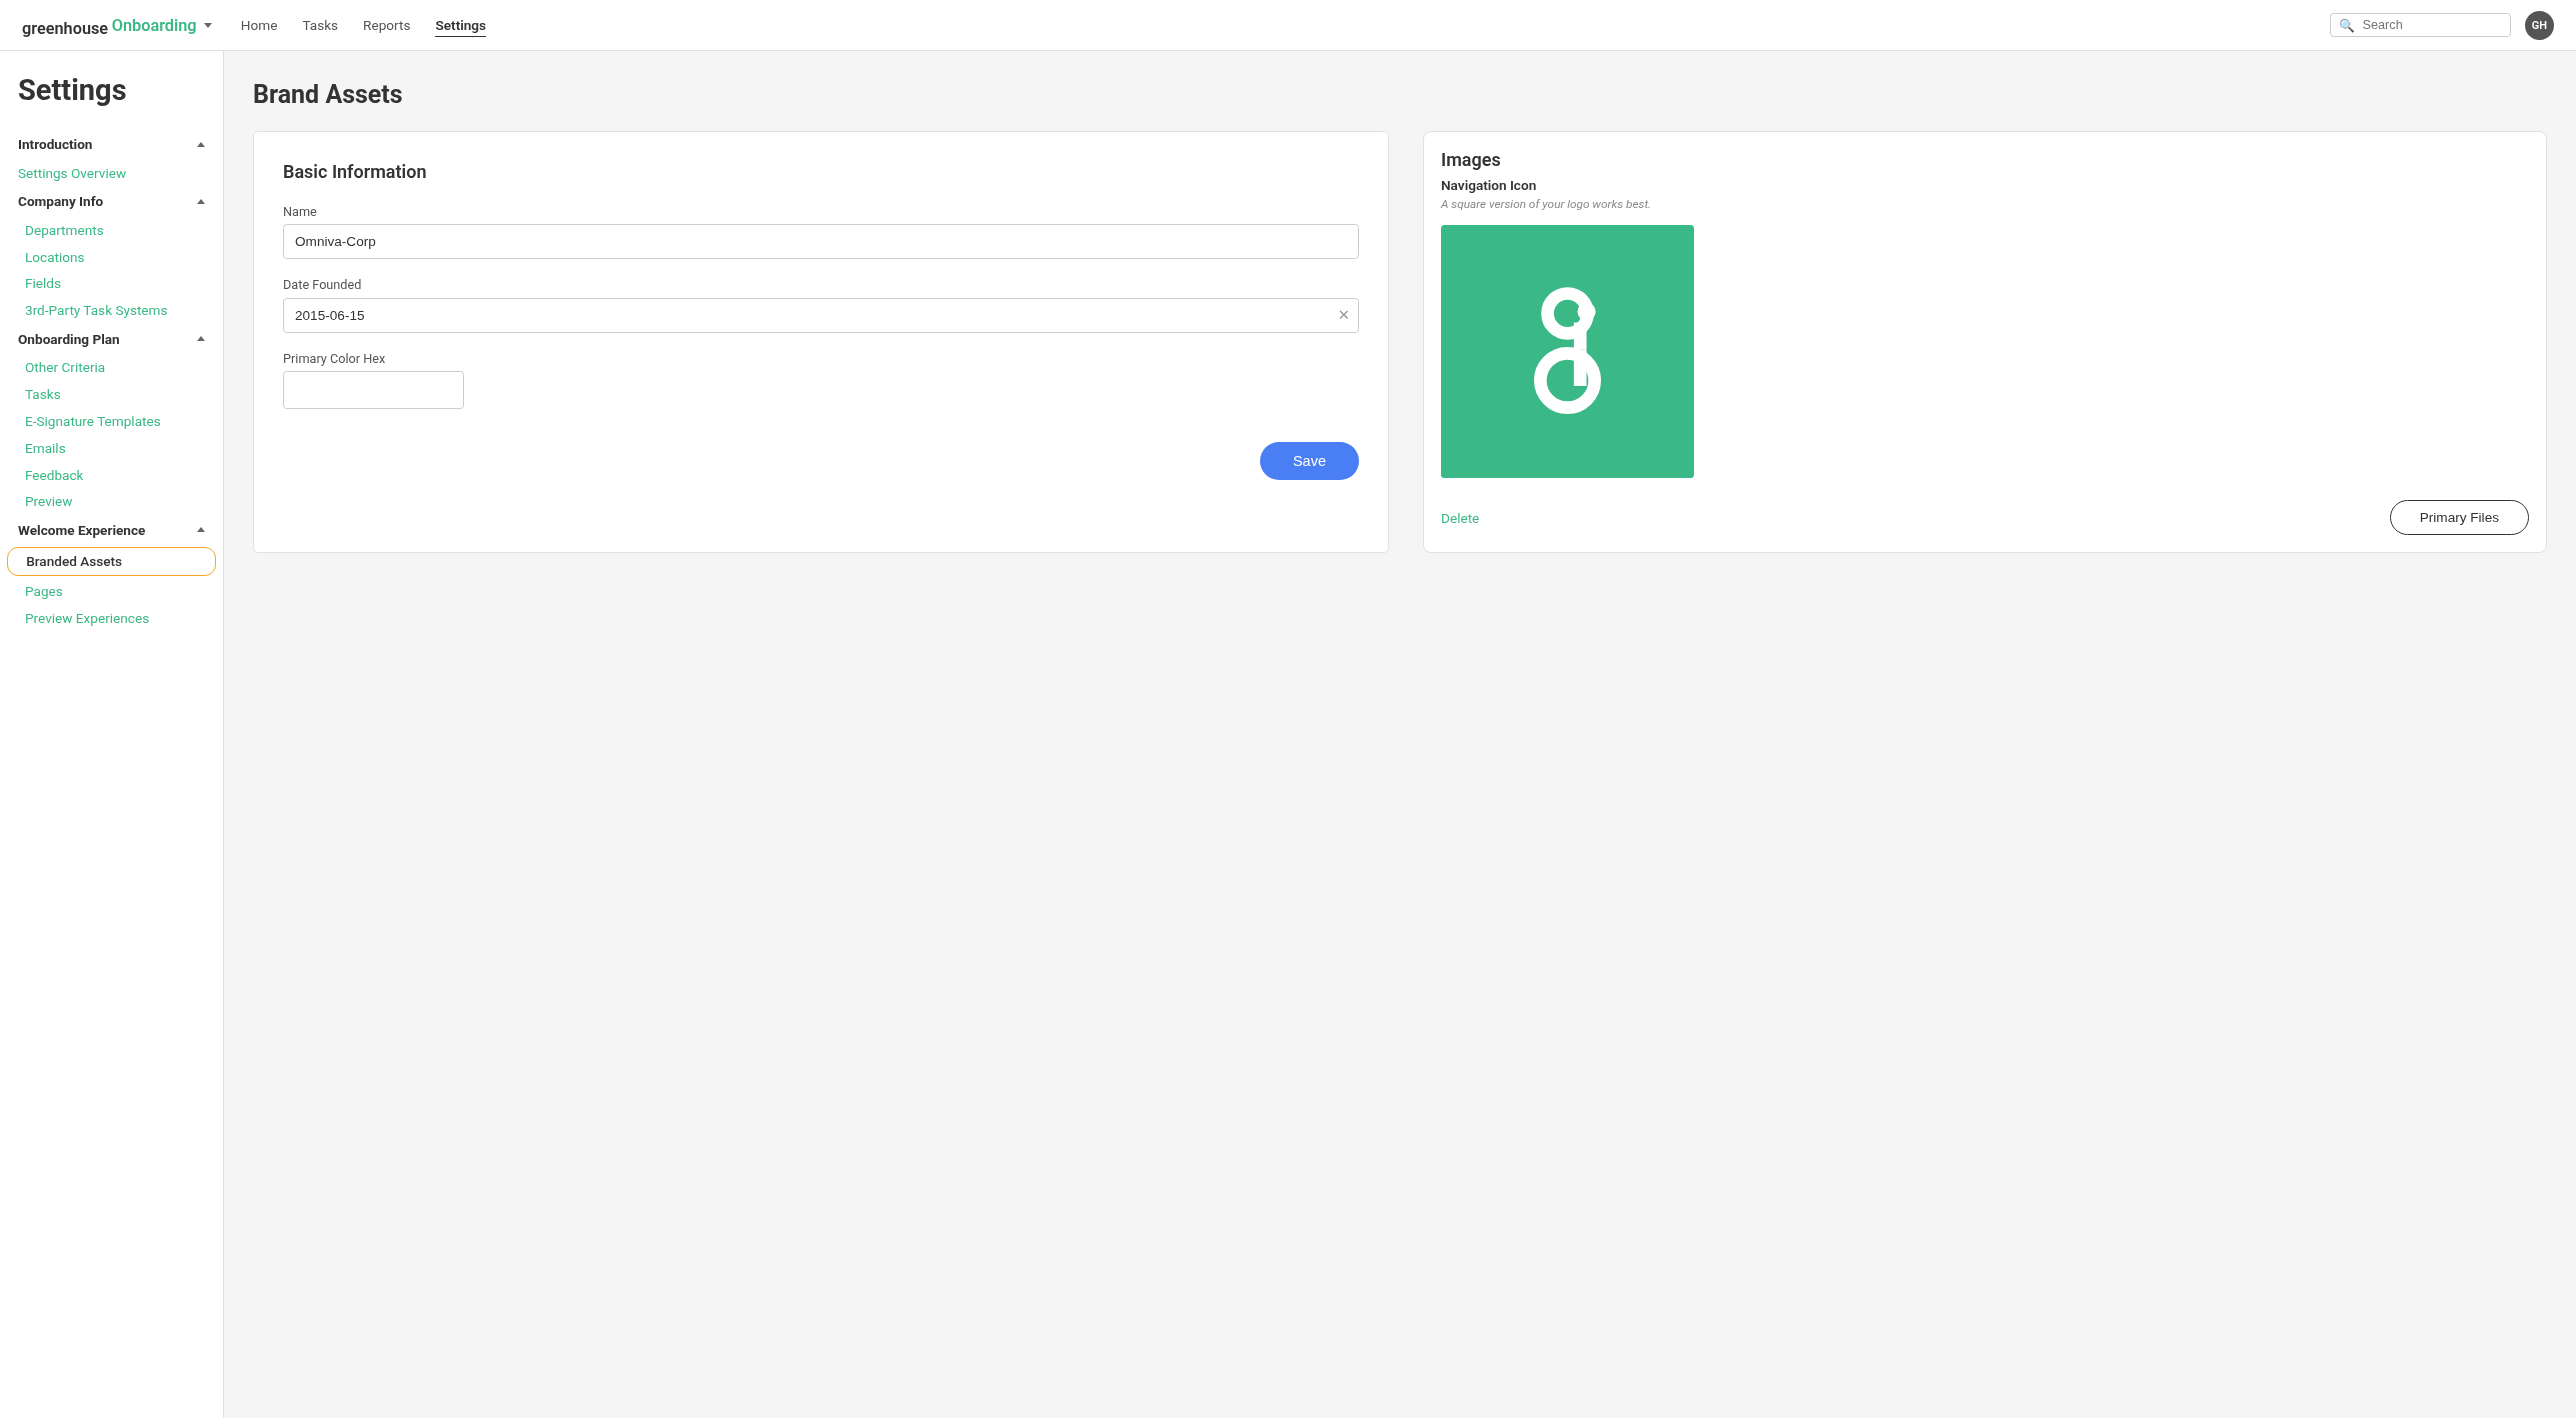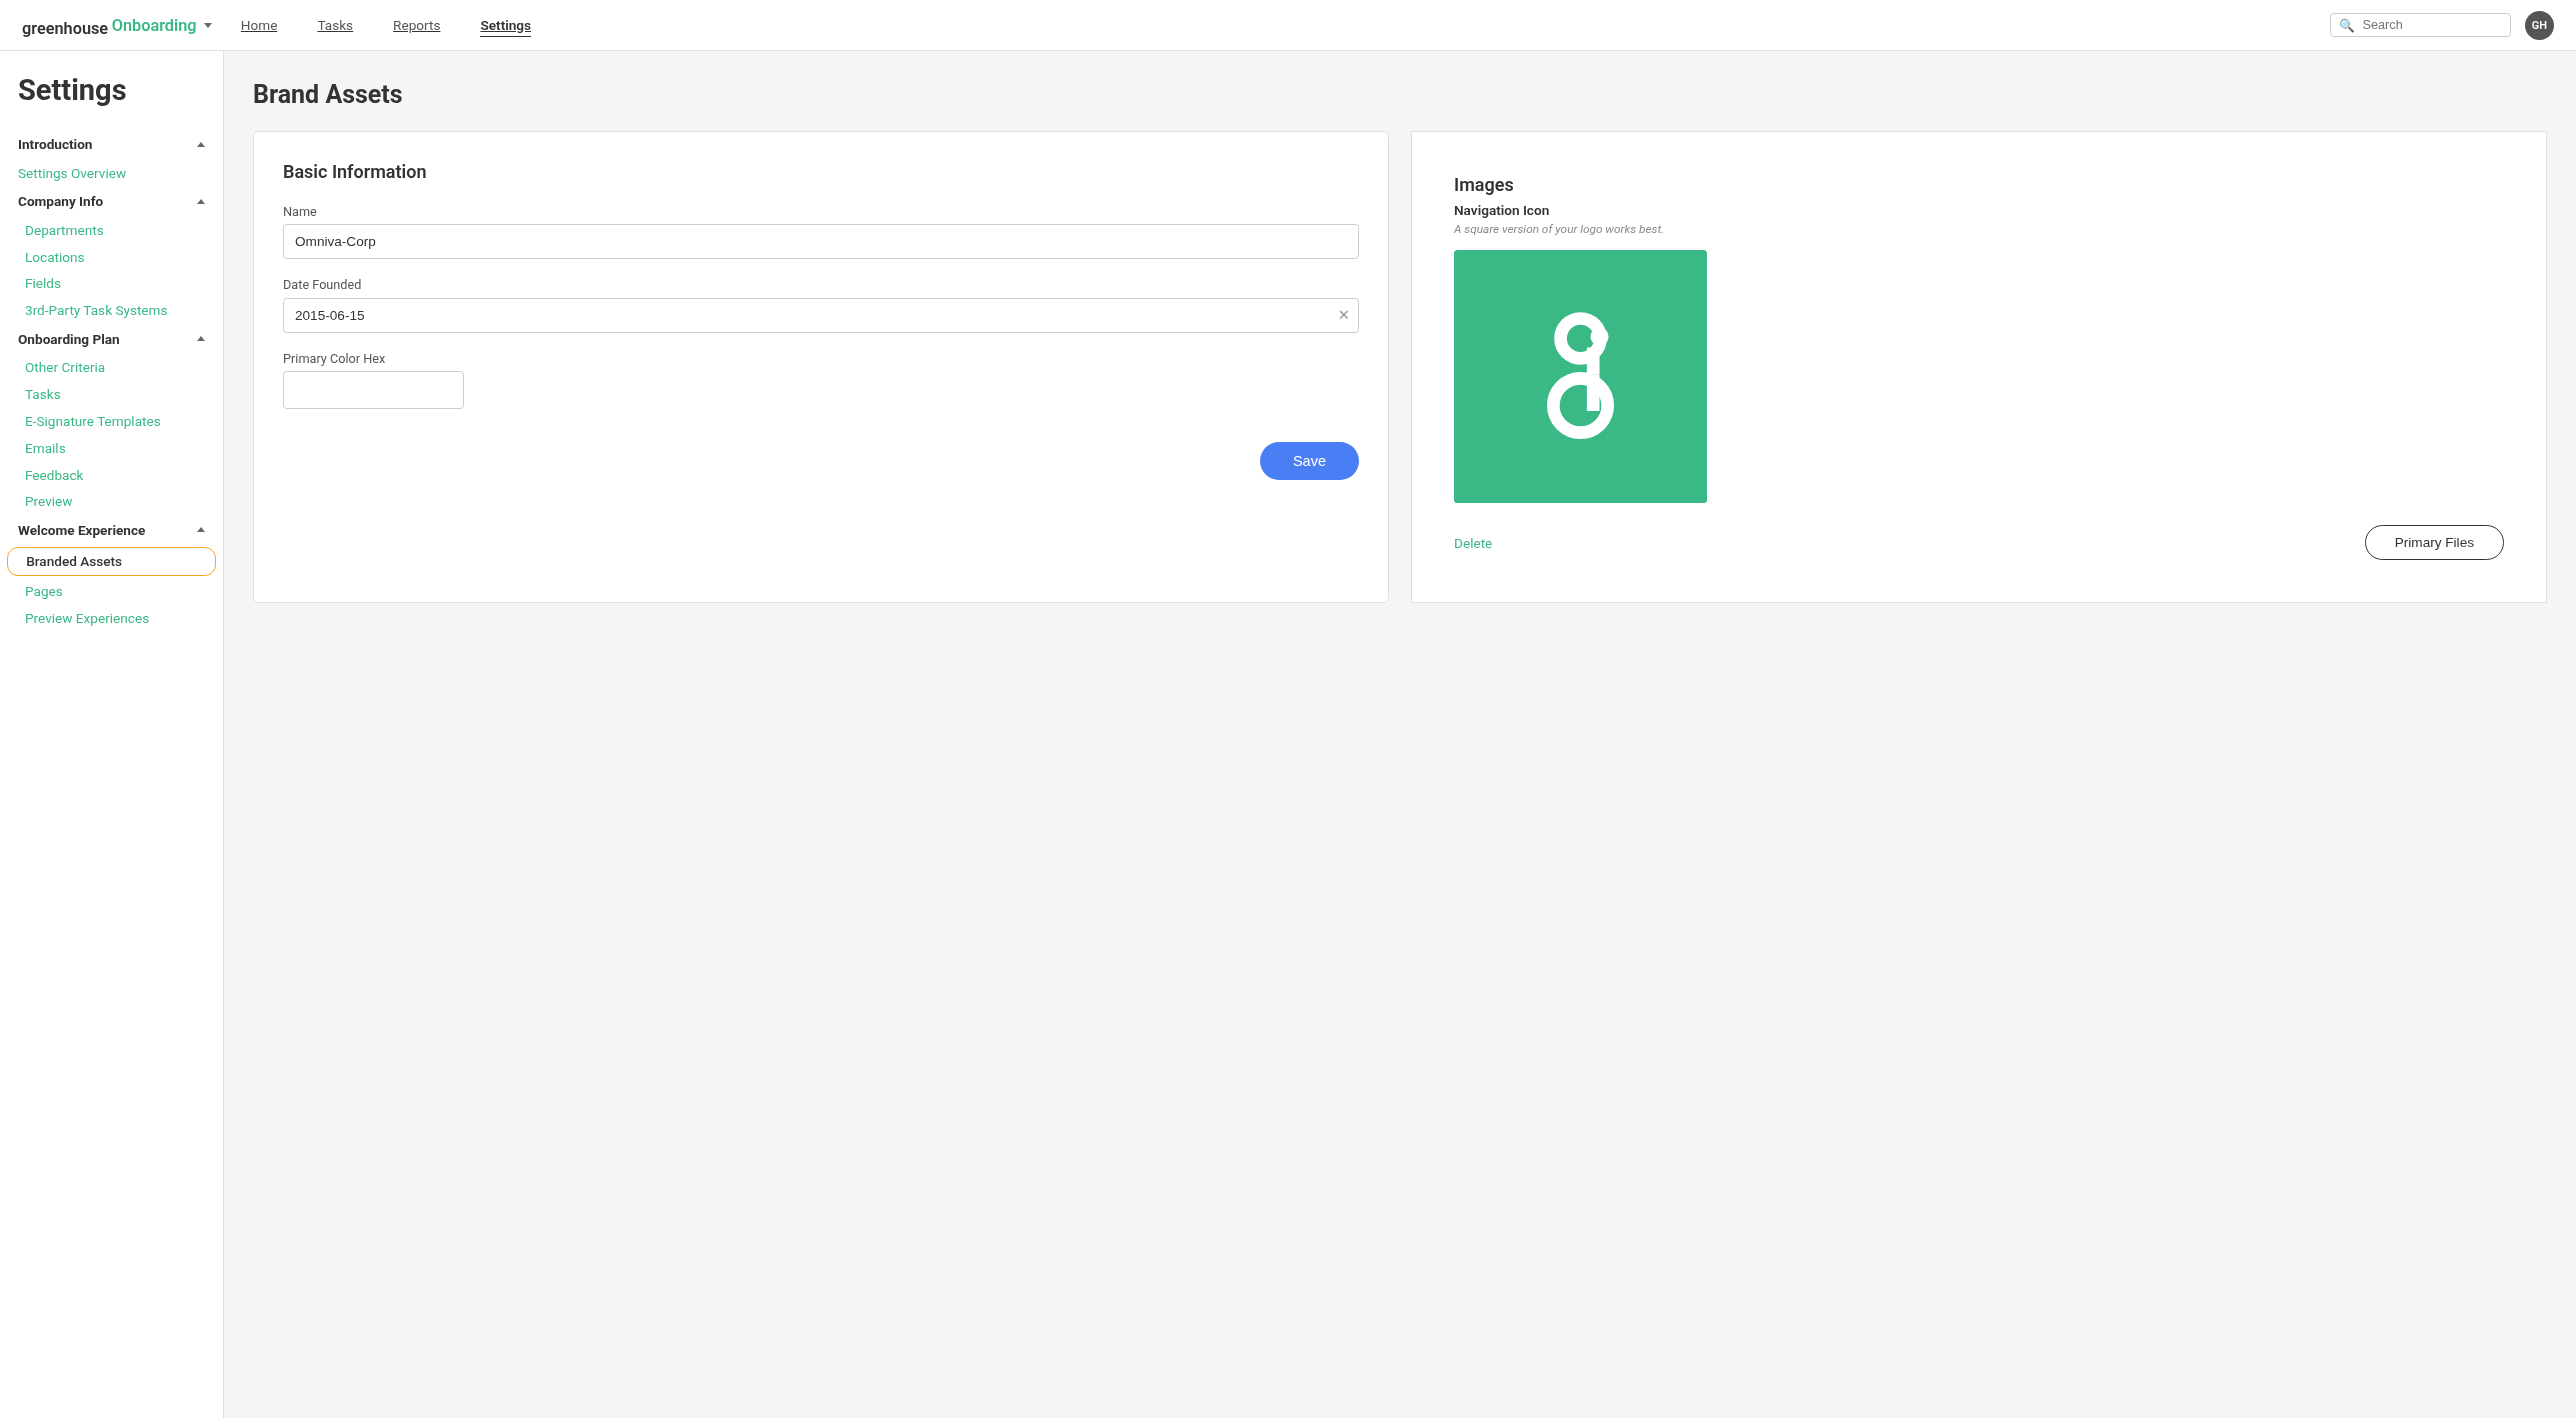--- a/index.html
+++ b/index.html
@@ -26,23 +26,22 @@
     .nav-logo-onboarding { color: #3ab886; }
     .nav-logo-chevron {
       width: 0; height: 0;
       border-left: 4.5px solid transparent;
       border-right: 4.5px solid transparent;
       border-top: 5.4px solid #666;
       margin-left: 3.6px;
     }
     .nav-links {
       display: flex;
-      gap: 40px;
+      gap: 25px;
       list-style: none;
-      text-decoration: underline;
     }
     .nav-links li a {
       text-decoration: none;
       color: #555;
       font-size: 13.6px;
       padding-bottom: 3.6px;
     }
     .nav-links li a.active {
       color: #333;
       font-weight: 600;
@@ -232,22 +231,23 @@
       font-weight: 500;
       cursor: pointer;
       float: right;
       margin-top: 14.5px;
     }
 
     
     .images-card {
       background: #fff;
       border: 0.9px solid #e0e0e0;
-      border-radius: 0;
-      padding: 42px;
+      border-radius: 8px;
+      padding: 17px;
+      margin-left: 12px;
     }
     .images-card-title {
       font-size: 18px;
       font-weight: 600;
       color: #333;
       margin-bottom: 7.2px;
     }
     .nav-icon-label {
       font-size: 13.6px;
       font-weight: 600;

